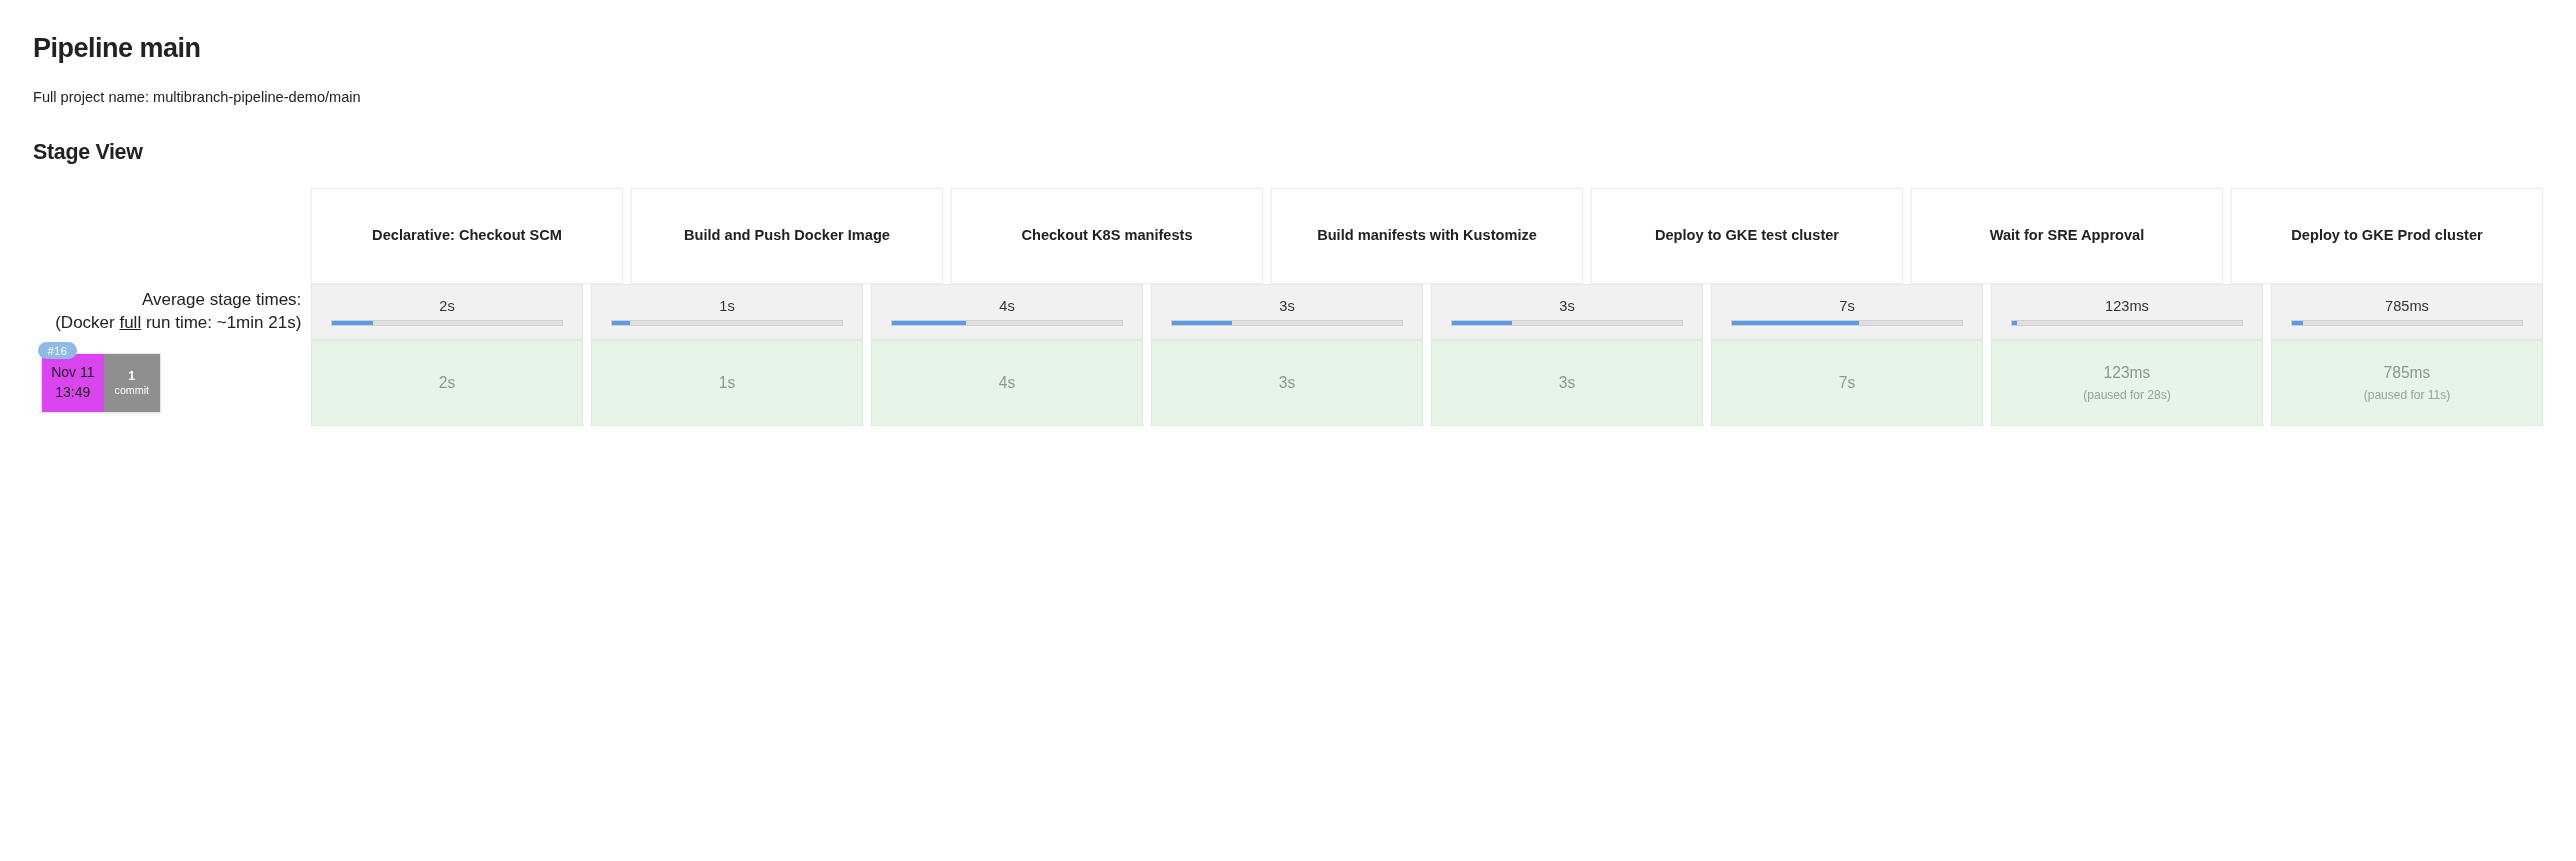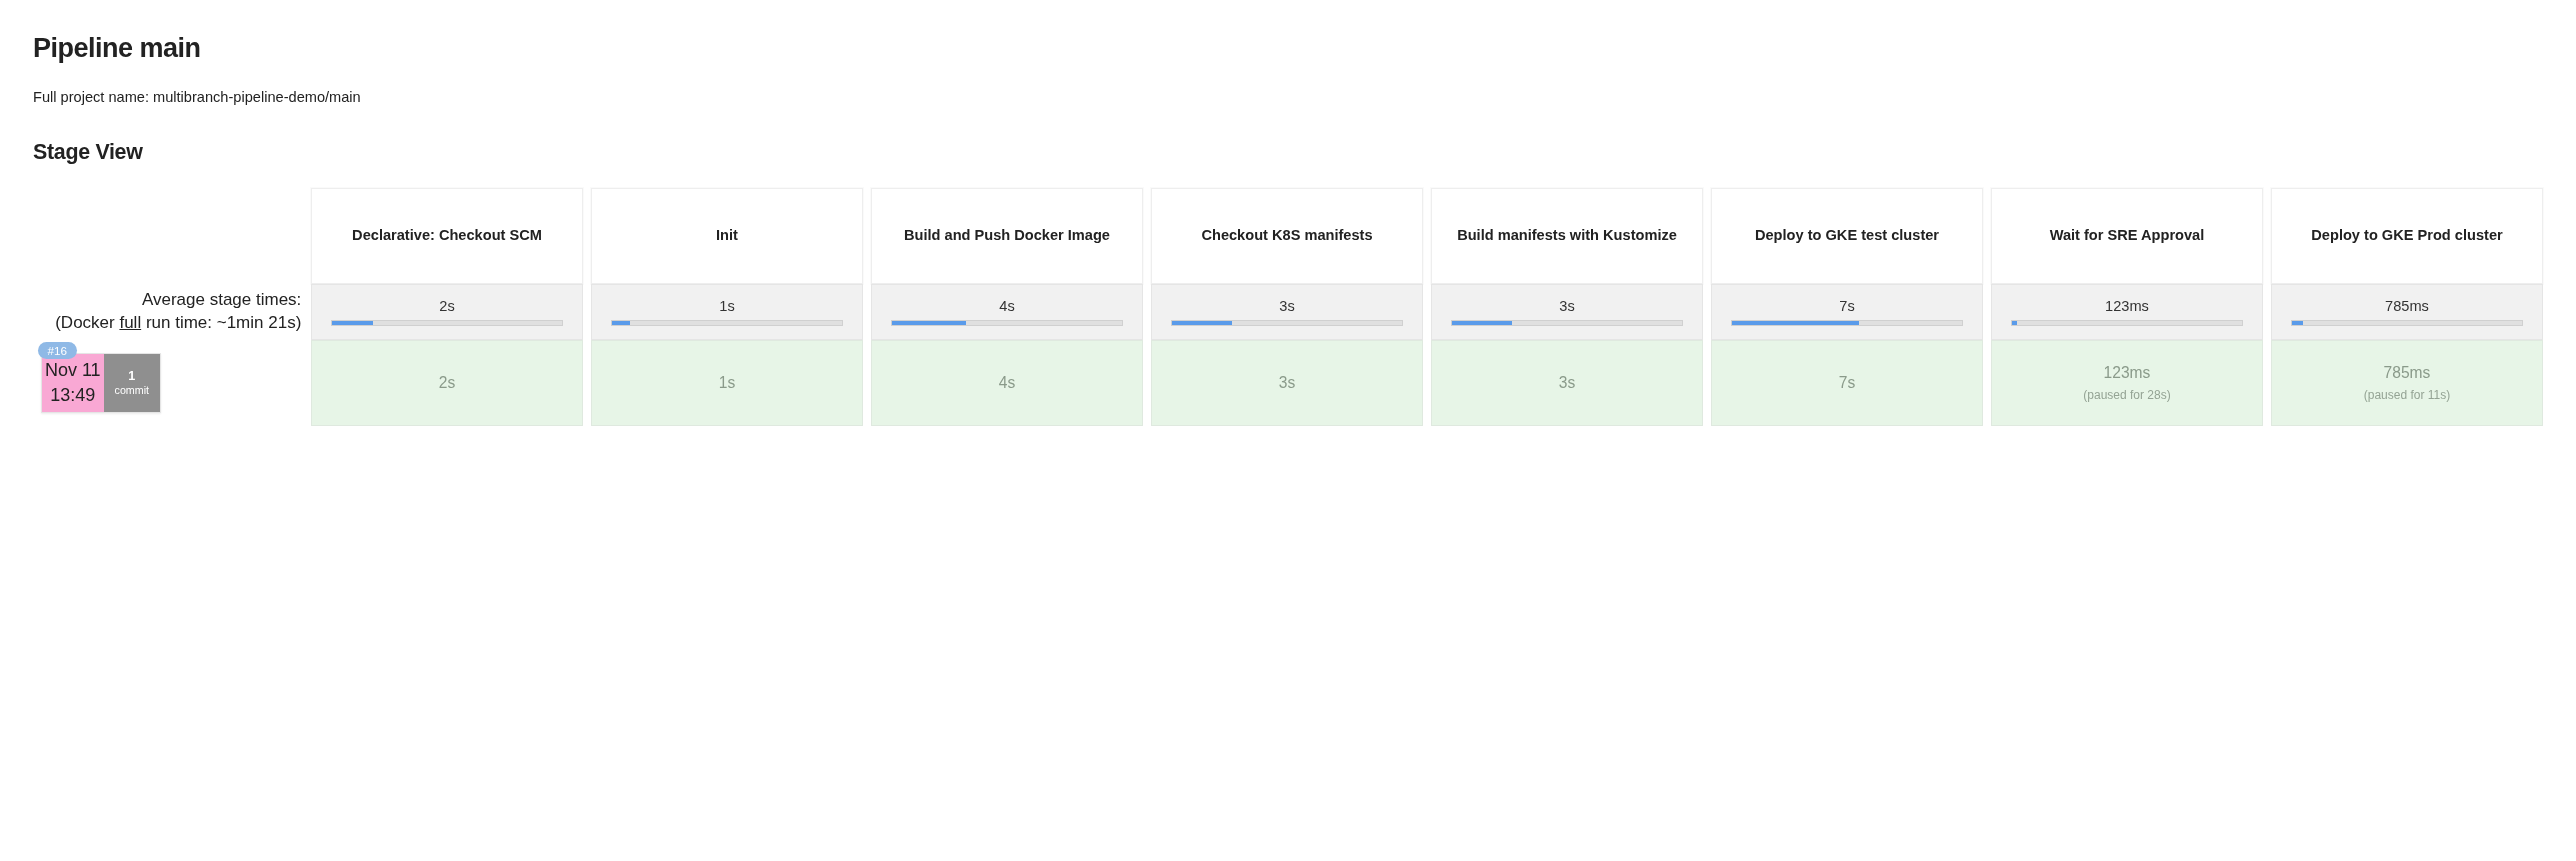--- a/index.html
+++ b/index.html
@@ -56,21 +56,21 @@
     height: 86px;
     display: flex;
     align-items: center;
     justify-content: flex-start;
     padding-left: 7.8px;
     position: relative;
   }
   .build-card {
     display: flex;
     align-items: stretch;
-    background: #f9a8d4;
+    background: #d946ef;
     border: 1px solid #e5e5e5;
     box-shadow: 0 1px 1.9px rgba(0,0,0,0.08);
     height: 60px;
     position: relative;
   }
   .build-badge {
     position: absolute;
     top: -11.7px;
     left: -3.9px;
     background: #8fb9e6;
@@ -80,21 +80,21 @@
     padding: 1.9px 9.7px;
     border-radius: 9.7px;
     z-index: 2;
   }
   .build-date {
     display: flex;
     flex-direction: column;
     align-items: center;
     justify-content: center;
     width: 62px;
-    font-size: 18px;
+    font-size: 14px;
     line-height: 1.4;
     color: #222;
   }
   .build-commit {
     background: #8f8f8f;
     color: #fff;
     width: 56px;
     display: flex;
     flex-direction: column;
     align-items: center;
@@ -203,21 +203,20 @@
           <span class="count">1</span>
           <span class="lbl">commit</span>
         </div>
       </div>
     </div>
   </div>
 
   <div class="stages-col">
     <div class="stage-row" id="stage-headers">
         <div class="stage-header-cell">Declarative: Checkout SCM</div>
-        <div class="stage-header-cell">Init</div>
         <div class="stage-header-cell">Build and Push Docker Image</div>
         <div class="stage-header-cell">Checkout K8S manifests</div>
         <div class="stage-header-cell">Build manifests with Kustomize</div>
         <div class="stage-header-cell">Deploy to GKE test cluster</div>
         <div class="stage-header-cell">Wait for SRE Approval</div>
         <div class="stage-header-cell">Deploy to GKE Prod cluster</div>
       </div>
     <div class="stage-row" id="stage-avgs">
         <div class="stage-avg-cell">
           <div class="time">2s</div>

